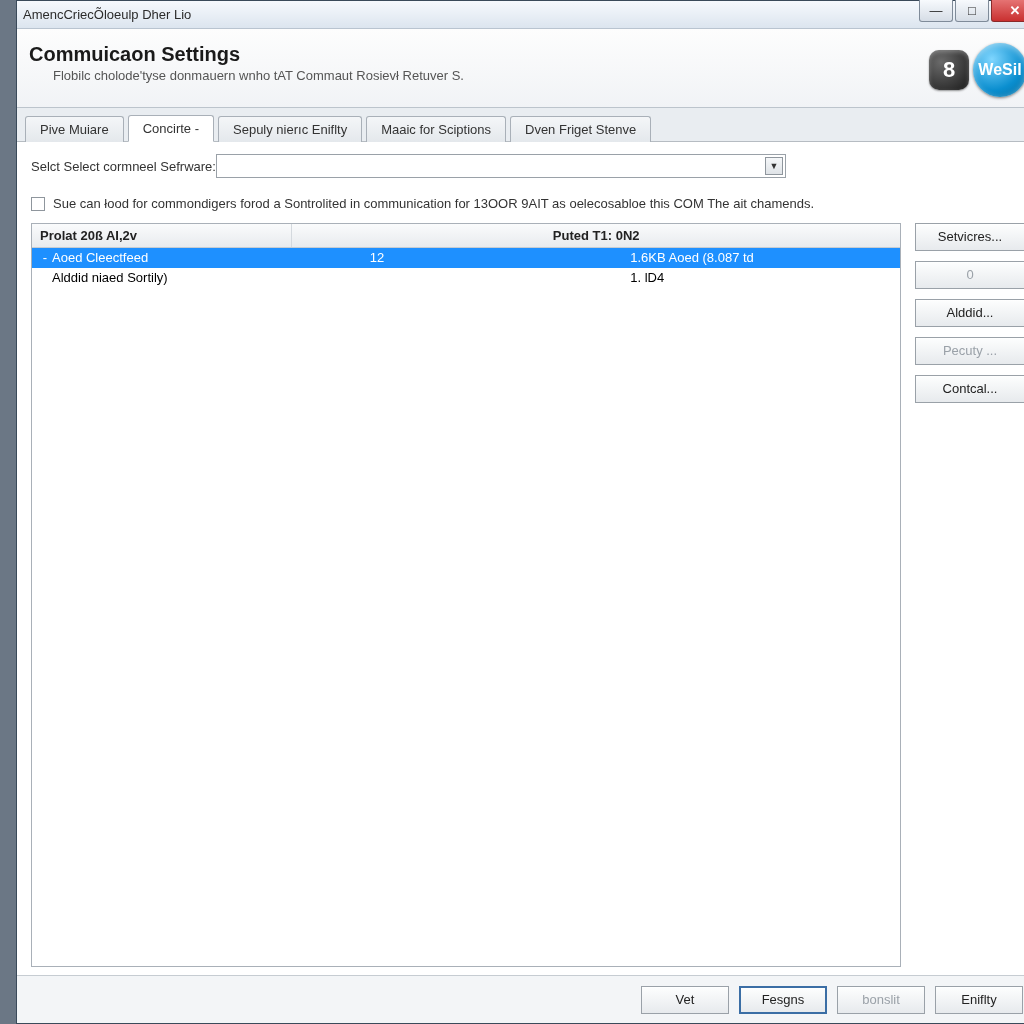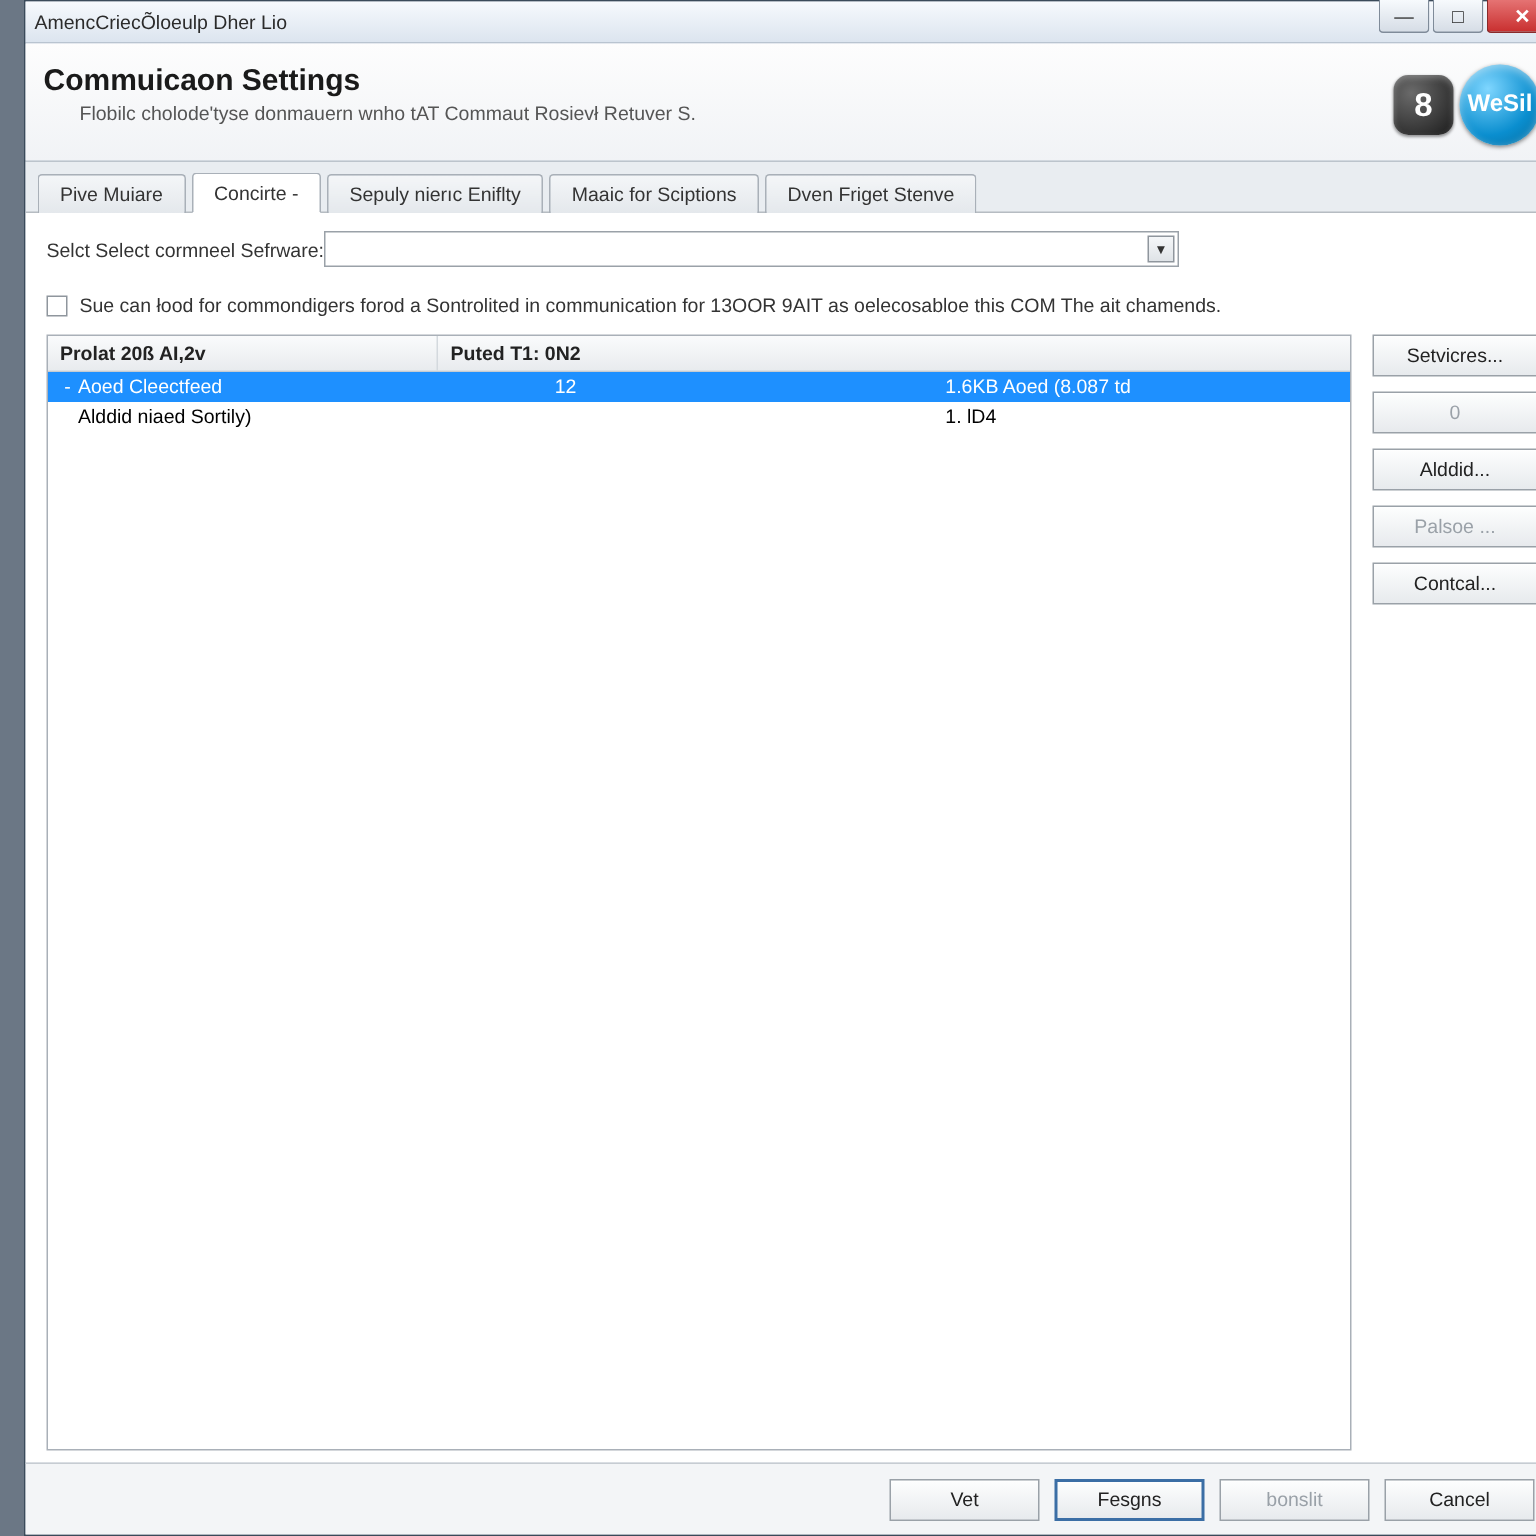--- a/index.html
+++ b/index.html
@@ -102,21 +102,21 @@
 .contentrow { flex: 1; display: flex; gap: 14px; min-height: 0; }
 
 
 .tablewrap {
   flex: 1; border: 1px solid #a9b0b8; background: #fff; display: flex; flex-direction: column;
 }
 .thead { display: flex; background: linear-gradient(#fafbfc,#e8ebee); border-bottom: 1px solid #c6ccd2; }
 .th {
   padding: 4px 8px; font-weight: bold; color: #222; border-right: 1px solid #d4d9de;
 }
-.th:last-child { border-right: none; }
+.th:last-child { border-right: none; text-align: center; }
 .col1 { width: 38%; }
 .col2 { width: 30%; }
 .col3 { flex: 1; }
 .tbody { flex: 1; overflow: auto; }
 .tr { display: flex; padding: 0; height: 20px; align-items: center; }
 .tr .td { padding: 2px 8px; }
 .tr.selected { background: #1e90ff; color: #fff; }
 .tr.selected .td { color: #fff; }
 .tr .expander { display:inline-block; width:10px; text-align:center; margin-right:2px; color:#555; }
 .tr.selected .expander { color: #fff; }
@@ -129,21 +129,21 @@
   font-size: 13px; padding: 0 6px;
   box-shadow: 0 1px 0 rgba(255,255,255,.6) inset;
 }
 .btn.disabled { color: #9aa1a8; }
 
 
 .footer {
   height: 48px; border-top: 1px solid #c6ccd2; background: #f3f5f7;
   display: flex; align-items: center; justify-content: flex-end; gap: 10px; padding: 0 16px;
 }
-.footer .btn { width: 100px; }
+.footer .btn { width: 88px; }
 .footer .btn.default { border: 2px solid #3b6ea5; }
 </style>
 </head>
 <body>
 
 <div class="window">
 
   <div class="titlebar">
     <span class="title">AmencCriecÕloeulp Dher Lio</span>
     <div class="winbtns">
@@ -211,27 +211,27 @@
             <div class="td col2"></div>
             <div class="td col3">1. lD4</div>
           </div>
         </div>
       </div>
 
       <div class="sidebtns">
         <div class="btn">Setvicres...</div>
         <div class="btn disabled">0</div>
         <div class="btn">Alddid...</div>
-        <div class="btn disabled">Palsoe ...</div>
+        <div class="btn disabled">Pecuty ...</div>
         <div class="btn">Contcal...</div>
       </div>
 
     </div>
   </div>
 
   <div class="footer">
     <div class="btn">Vet</div>
     <div class="btn default">Fesgns</div>
     <div class="btn disabled">bonslit</div>
-    <div class="btn">Cancel</div>
+    <div class="btn">Eniflty</div>
   </div>
 
 </div>
 
 </body></html>

